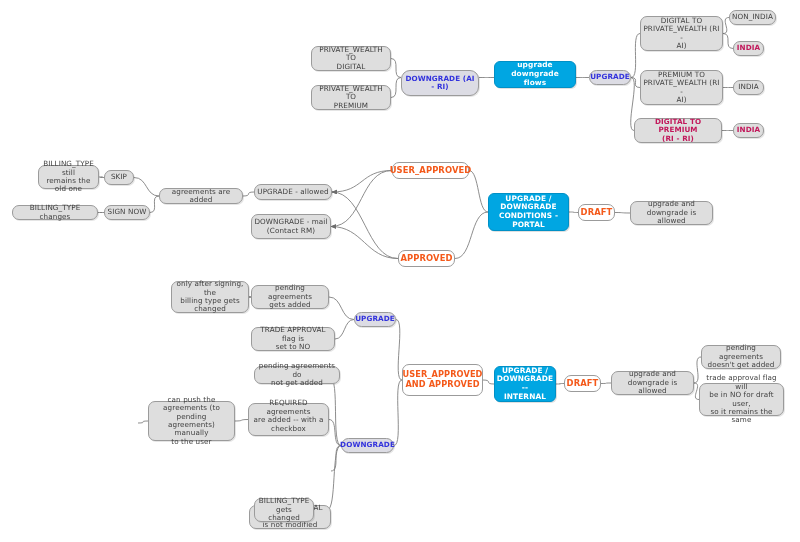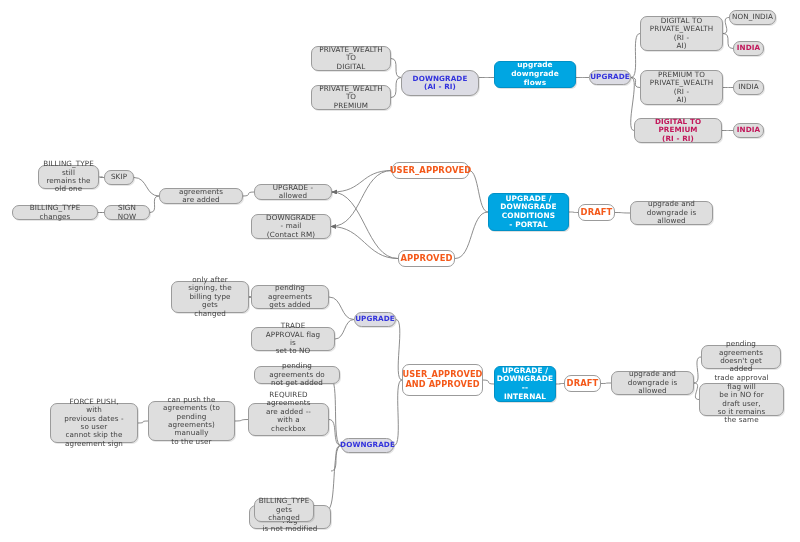--- a/index.html
+++ b/index.html
@@ -27,21 +27,21 @@
   }
   .node {
     position: absolute;
     box-sizing: border-box;
     display: flex;
     align-items: center;
     justify-content: center;
     text-align: center;
     border-radius: 7px;
     line-height: 1.18;
-    padding: 2px 12px;
+    padding: 2px 2px;
     white-space: pre-line;
     letter-spacing: 0.1px;
   }
   
   .n-grey {
     background: #dedede;
     border: 1px solid #9b9b9b;
     color: #404040;
     font-size: 7.2px;
     box-shadow: 1px 1px 0 rgba(0,0,0,0.10);
@@ -198,21 +198,17 @@
     <div class="node n-pill-blue" style="left: 341px; top: 438px; width: 53px; height: 15px;"><span>DOWNGRADE</span></div>
     <div class="node n-grey" style="left: 254px; top: 366px; width: 86px; height: 18px;"><span>pending agreements do
 not get added</span></div>
     <div class="node n-grey" style="left: 248px; top: 403px; width: 81px; height: 33px; align-items: flex-end;"><span>REQUIRED agreements
 are added -- with a
 checkbox</span></div>
     <div class="node n-grey" style="left: 148px; top: 401px; width: 87px; height: 40px;"><span>can push the
 agreements (to pending
 agreements)  manually
 to the user</span></div>
-    <div class="node n-grey" style="left: 50px; top: 403px; width: 88px; height: 40px;"><span>FORCE PUSH, with
-previous dates - so user
-cannot skip the
-agreement sign</span></div>
     <div class="node n-grey" style="left: 249px; top: 459px; width: 82px; height: 24px; margin-top: 46px;"><span>TRADE APPROVAL Flag
 is not modified</span></div>
     <div class="node n-grey" style="left: 254px; top: 498px; width: 60px; height: 24px;"><span>BILLING_TYPE gets
 changed</span></div>
   </div>
 
 </body></html>

